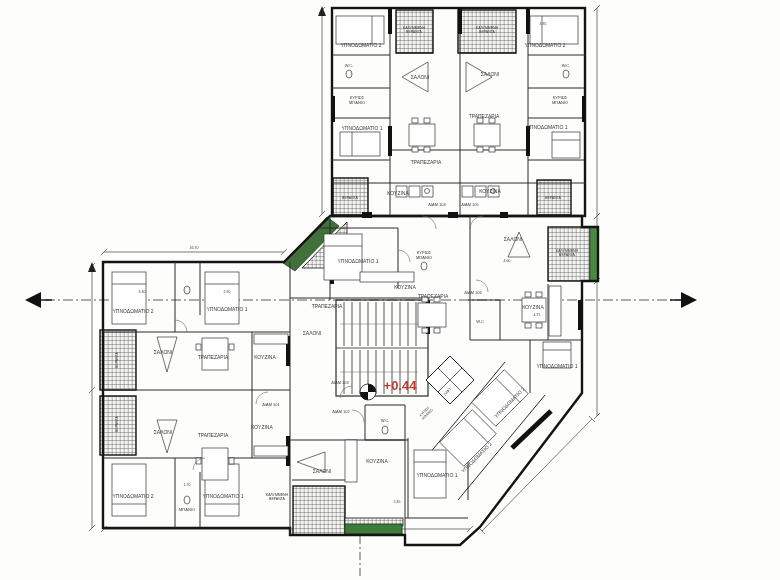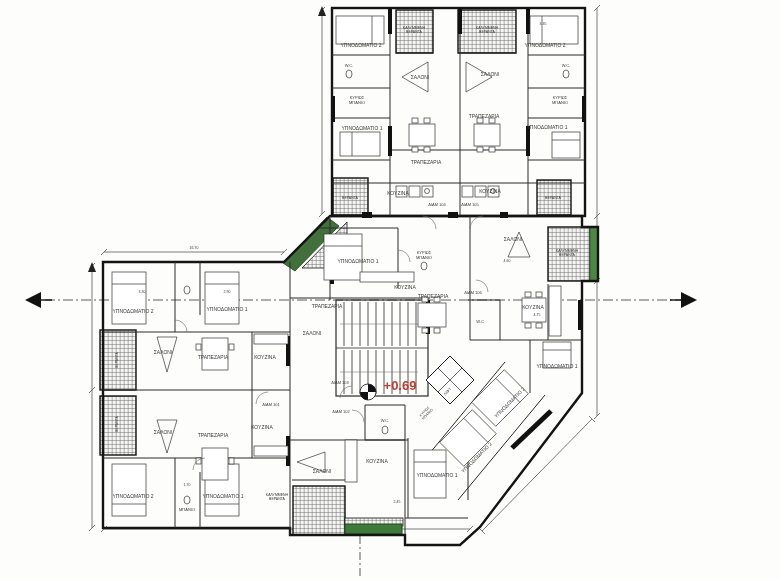--- a/index.html
+++ b/index.html
@@ -292,21 +292,21 @@
       <span class="plan-label" style="left: 213px; top: 436px; font-size: 5px; transform: translate(-50%, -50%);">ΤΡΑΠΕΖΑΡΙΑ</span>
       <span class="plan-label" style="left: 262px; top: 428px; font-size: 5px; transform: translate(-50%, -50%);">ΚΟΥΖΙΝΑ</span>
       <span class="plan-label" style="left: 133px; top: 497px; font-size: 5px; transform: translate(-50%, -50%);">ΥΠΝΟΔΩΜΑΤΙΟ 2</span>
       <span class="plan-label" style="left: 223px; top: 497px; font-size: 5px; transform: translate(-50%, -50%);">ΥΠΝΟΔΩΜΑΤΙΟ 1</span>
       <span class="plan-label" style="left: 187px; top: 485px; font-size: 3.5px; transform: translate(-50%, -50%);">1.70</span>
       <span class="plan-label" style="left: 187px; top: 510px; font-size: 4px; transform: translate(-50%, -50%);">ΜΠΑΝΙΟ</span>
       <span class="plan-label" style="left: 117px; top: 360px; font-size: 3.5px; transform: translate(-50%, -50%) rotate(-90deg);">ΒΕΡΑΝΤΑ</span>
       <span class="plan-label" style="left: 117px; top: 424px; font-size: 3.5px; transform: translate(-50%, -50%) rotate(-90deg);">ΒΕΡΑΝΤΑ</span>
       <span class="plan-label" style="left: 340px; top: 383px; font-size: 4px; transform: translate(-50%, -50%);">ΔΙΑΜ 103</span>
       <span class="plan-label" style="left: 341px; top: 412px; font-size: 4px; transform: translate(-50%, -50%);">ΔΙΑΜ 102</span>
-      <span class="plan-label" style="left: 400px; top: 386px; font-size: 13px; font-weight: 700; color: rgb(191, 59, 47); transform: translate(-50%, -50%);">+0.69</span>
+      <span class="plan-label" style="left: 400px; top: 386px; font-size: 13px; font-weight: 700; color: rgb(191, 59, 47); transform: translate(-50%, -50%);">+0.44</span>
       <span class="plan-label" style="left: 385px; top: 421px; font-size: 4px; transform: translate(-50%, -50%);">W.C.</span>
       <span class="plan-label" style="left: 377px; top: 462px; font-size: 5px; transform: translate(-50%, -50%);">ΚΟΥΖΙΝΑ</span>
       <span class="plan-label" style="left: 397px; top: 502px; font-size: 3.5px; transform: translate(-50%, -50%);">2.45</span>
       <span class="plan-label" style="left: 322px; top: 472px; font-size: 5px; transform: translate(-50%, -50%);">ΣΑΛΟΝΙ</span>
       <span class="plan-label" style="left: 277px; top: 497px; font-size: 3.5px; transform: translate(-50%, -50%);">ΚΑΛΥΜΜΕΝΗ
 ΒΕΡΑΝΤΑ</span>
       <span class="plan-label" style="left: 437px; top: 476px; font-size: 5px; transform: translate(-50%, -50%);">ΥΠΝΟΔΩΜΑΤΙΟ 1</span>
       <span class="plan-label" style="left: 477px; top: 458px; font-size: 5px; transform: translate(-50%, -50%) rotate(-45deg);">ΥΠΝΟΔΩΜΑΤΙΟ 2</span>
       <span class="plan-label" style="left: 510px; top: 403px; font-size: 5px; transform: translate(-50%, -50%) rotate(-45deg);">ΥΠΝΟΔΩΜΑΤΙΟ 2</span>
       <span class="plan-label" style="left: 557px; top: 367px; font-size: 5px; transform: translate(-50%, -50%);">ΥΠΝΟΔΩΜΑΤΙΟ 1</span>

